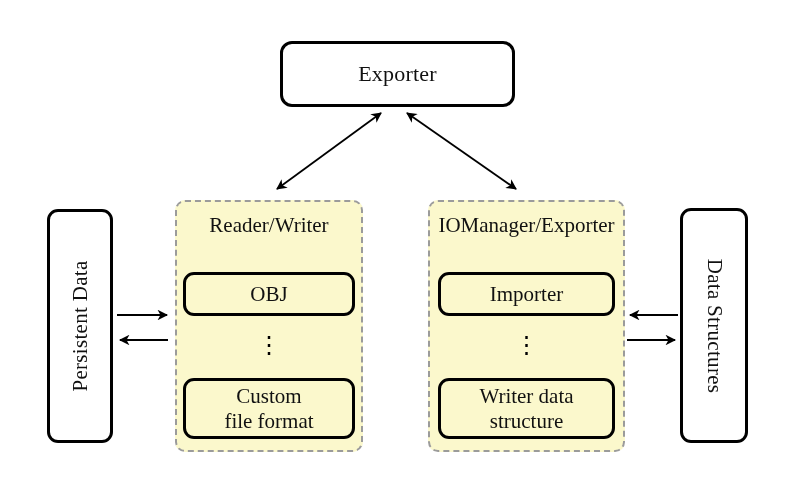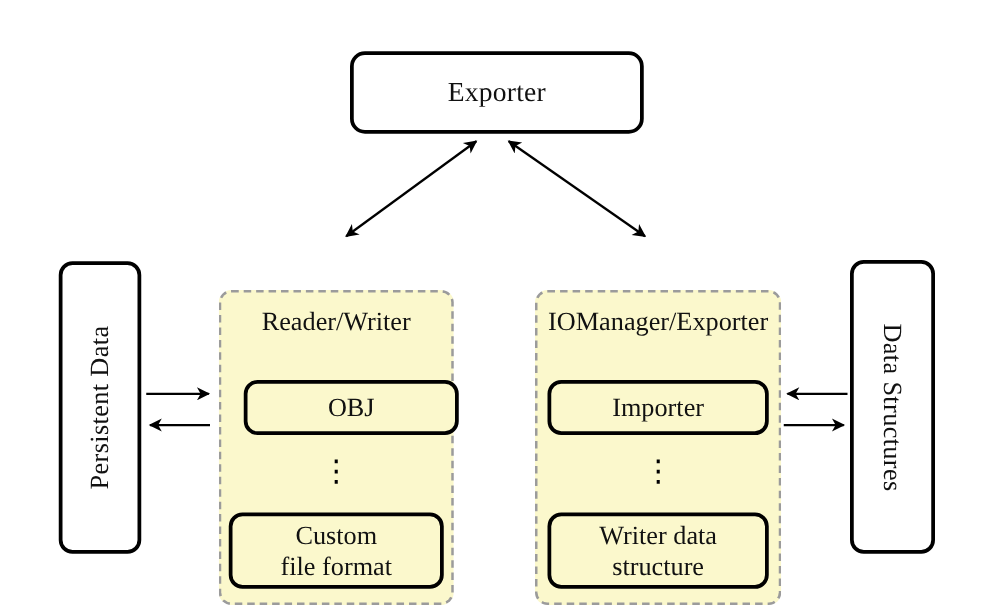--- a/index.html
+++ b/index.html
@@ -31,21 +31,20 @@
     font-size: 22px;
     letter-spacing: 0.2px;
   }
   
   .panel {
     position: absolute;
     background: var(--panel-fill, #FBF8CC);
     border: 2px dashed var(--panel-border, #9B9B9B);
     border-radius: 10px;
     box-sizing: border-box;
-    margin-top: 32px;
   }
   .panel-title {
     position: absolute;
     top: 11px;
     left: 0;
     right: 0;
     text-align: center;
     font-size: 21px;
     white-space: nowrap;
   }
@@ -115,21 +114,21 @@
     <line x1="678" y1="315" x2="630" y2="315" marker-end="url(#ah)"></line>
     <line x1="627" y1="340" x2="675" y2="340" marker-end="url(#ah)"></line>
   </svg>
 
   <div class="roundbox" style="left:280px; top:41px; width:235px; height:66px;">
     <span class="label">Exporter</span>
   </div>
 
   <div class="panel" style="left:175px; top:200px; width:188px; height:252px;">
     <div class="panel-title">Reader/Writer</div>
-    <div class="inner" style="left:18px; top:70px; width:172px; height:44px;">
+    <div class="inner" style="left:6px; top:70px; width:172px; height:44px;">
       <span class="label">OBJ</span>
     </div>
     <div class="dots" style="top:131px;">⋮</div>
     <div class="inner" style="left:6px; top:176px; width:172px; height:61px;">
       <span class="label">Custom
 file format</span>
     </div>
   </div>
 
   <div class="panel" style="left:428px; top:200px; width:197px; height:252px;">

